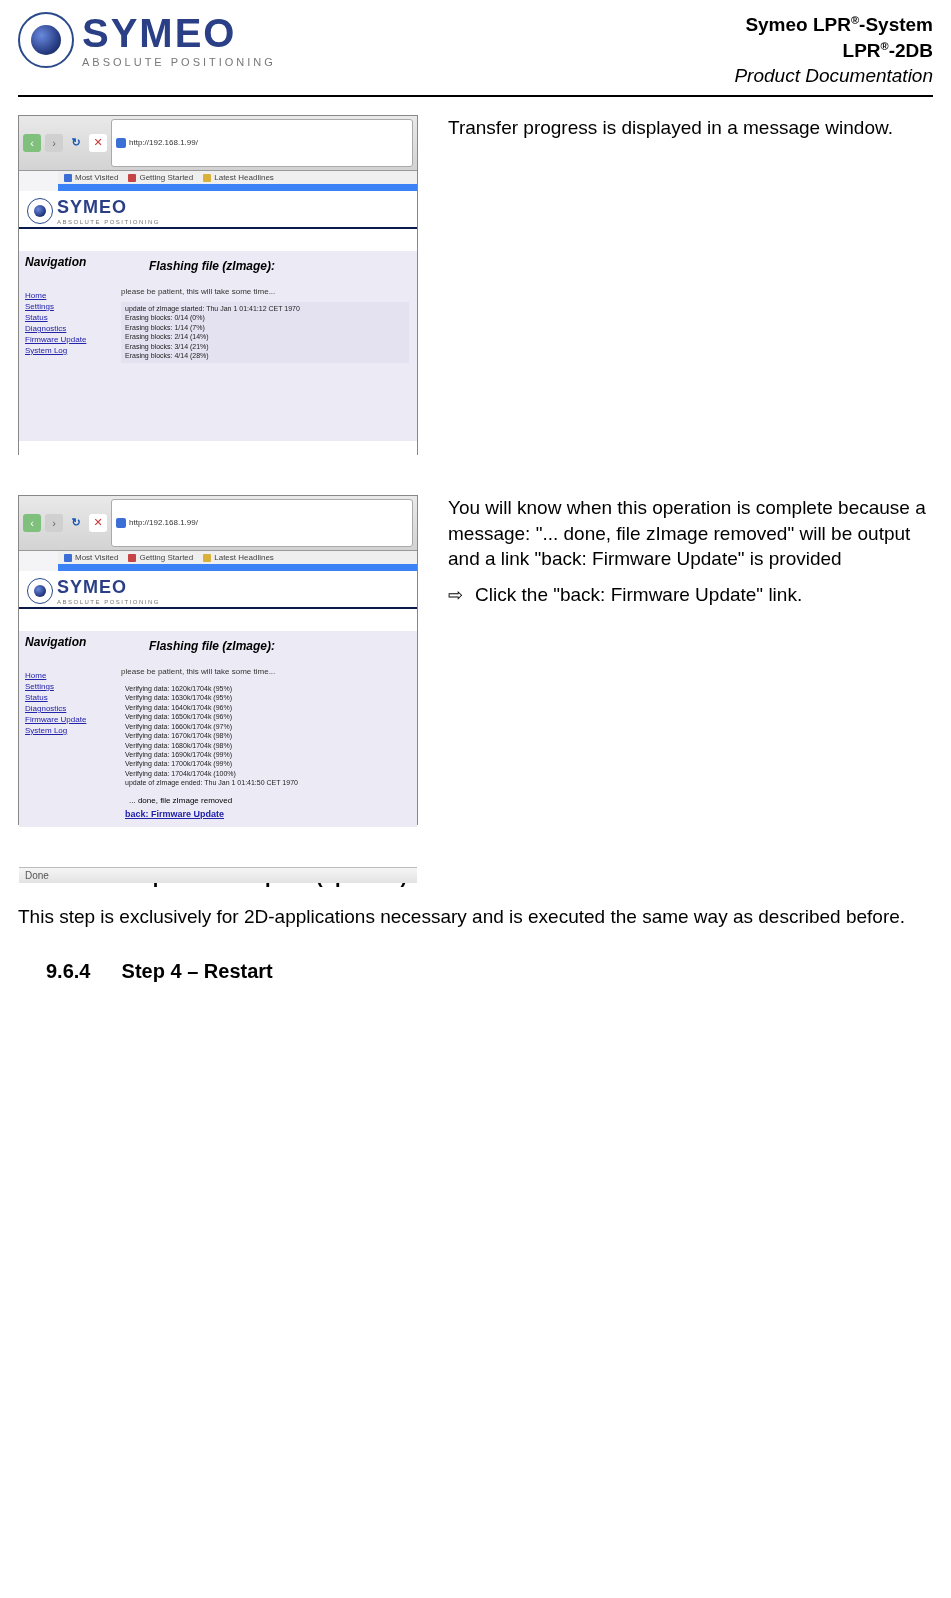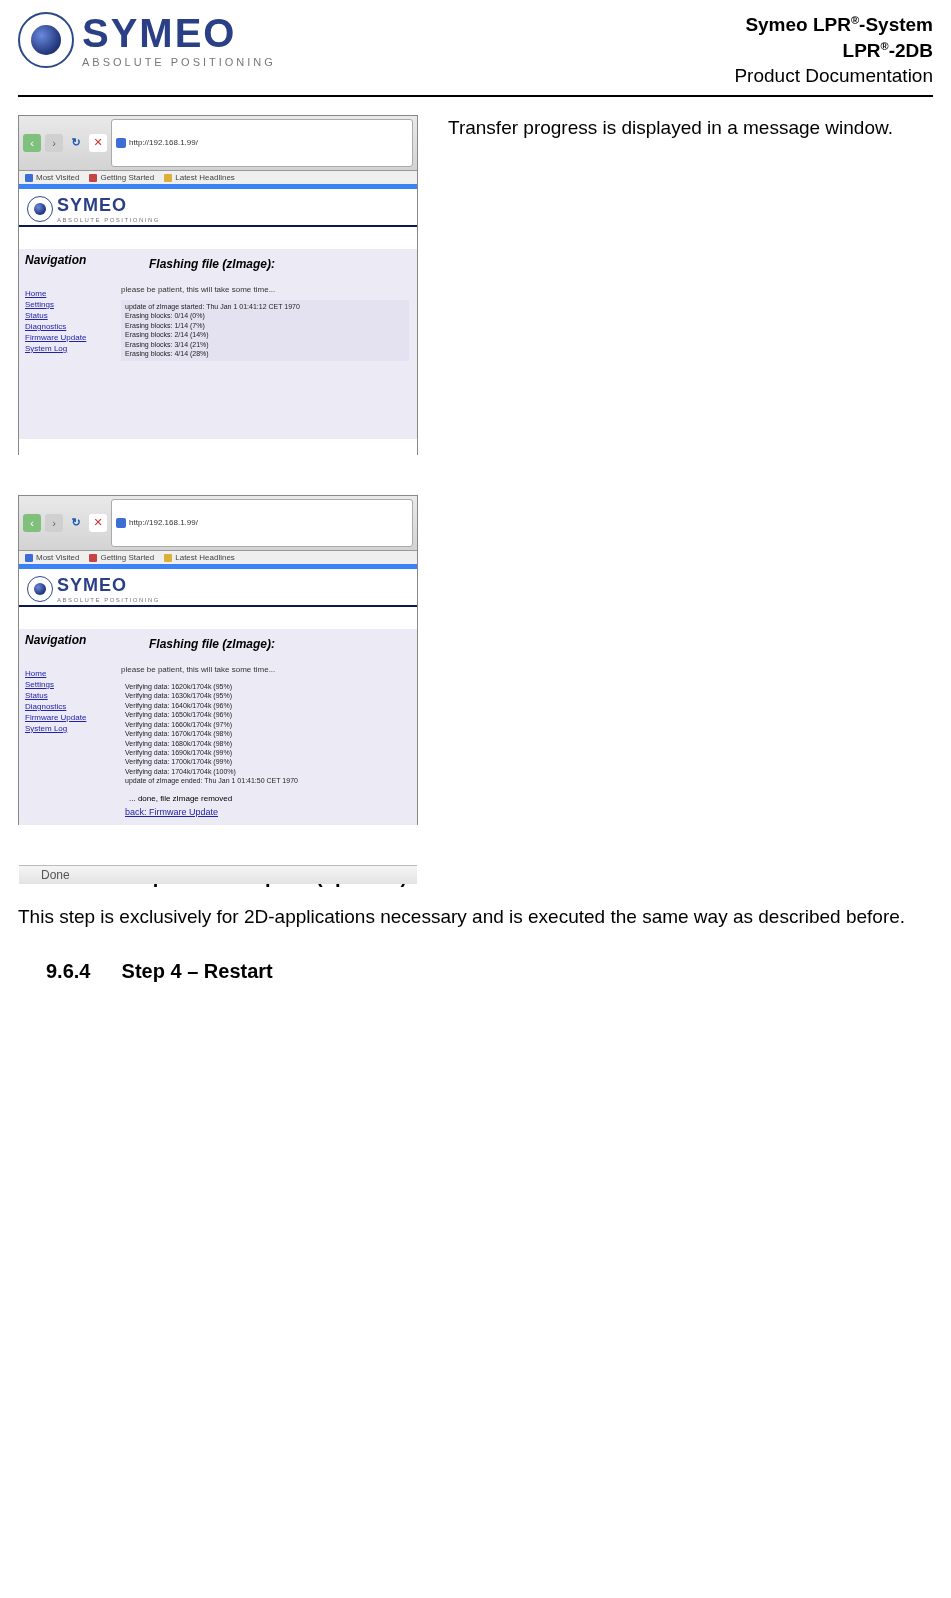--- a/index.html
+++ b/index.html
@@ -32,21 +32,21 @@
   .logo-inner {
     width: 30px; height: 30px; border-radius: 50%;
     background: radial-gradient(circle at 35% 35%, #6a8adf 0%, #2a3f86 60%, #0a1a4a 100%);
   }
   .logo-text { display: flex; flex-direction: column; line-height: 1; }
   .logo-name { font-size: 40px; font-weight: bold; color: #2a3f86; letter-spacing: 2px; font-family: Arial, sans-serif; }
   .logo-tag { font-size: 11px; color: #777; letter-spacing: 3px; margin-top: 4px; }
   .title-block { text-align: right; font-size: 19px; line-height: 1.35; }
   .title-block sup { font-size: 11px; }
   .title-line1, .title-line2 { font-weight: bold; }
-  .title-line3 { }
+  .title-line3 { font-style: italic; }
   .content { padding: 18px 0 0 0; }
   .row { display: flex; margin-bottom: 40px; }
   .screenshot {
     width: 400px; flex: 0 0 400px; background: #f4f4f6; border: 1px solid #888;
     box-sizing: border-box; margin-right: 30px; position: relative;
   }
   .browser-bar {
     background: linear-gradient(#e9e9e9,#d3d3d3);
     border-bottom: 1px solid #999; padding: 3px 4px;
     display: flex; align-items: center; gap: 4px;
@@ -61,23 +61,23 @@
   .btn-stop { background: #fff; color: #c33; }
   .addr {
     flex: 1; background: #fff; border: 1px solid #aaa; border-radius: 3px;
     font-size: 8px; padding: 18px 4px; color: #333;
     display: flex; align-items: center; gap: 3px;
   }
   .addr::before {
     content: ""; width: 10px; height: 10px; background: #3b6fd6; border-radius: 2px; display: inline-block;
   }
   .bookmark-bar {
-    background: #efefef; border-bottom: 5px solid #3b82f6;
+    background: #efefef; border-bottom: 7px solid #3b82f6;
     font-size: 8px; color: #444; padding: 2px 6px;
-    display: flex; gap: 10px;
+    display: flex; gap: 10px; margin-left: 39px;
   }
   .bookmark-bar span::before {
     content: ""; display: inline-block; width: 8px; height: 8px; margin-right: 3px;
     background: #d9b13a; border-radius: 1px; vertical-align: middle;
   }
   .bookmark-bar span.mv::before { background: #3b6fd6; }
   .bookmark-bar span.gs::before { background: #c64444; }
   .inner-logo {
     display: flex; align-items: center; padding: 6px 8px 2px 8px; background: #fff;
     border-bottom: 2px solid #0a1a4a;
@@ -109,24 +109,24 @@
   .main-col { flex: 1; padding: 8px 8px 8px 0; }
   .main-head {
     font-weight: bold; font-style: italic; font-size: 12px; color: #000; margin-bottom: 14px; margin-left: 28px;
   }
   .main-note { font-size: 8px; color: #333; margin-bottom: 6px; }
   .log-box {
     font-size: 7px; color: #222; line-height: 1.35; padding: 2px 4px;
   }
   .log-box.bordered { background: #e4e1f0; border: 0; }
   .done-line { font-size: 8px; margin: 6px 0 4px 8px; }
-  .back-link { font-size: 9px; color: #2222aa; text-decoration: underline; font-weight: normal; margin-left: 4px; }
+  .back-link { font-size: 9px; color: #2222aa; text-decoration: underline; font-weight: bold; margin-left: 4px; }
   .status-bar {
     background: linear-gradient(#f5f5f5,#e3e3e3); border-top: 1px solid #bbb;
-    font-size: 12px; color: #555; padding: 2px 22px;
+    font-size: 10px; color: #555; padding: 2px 6px;
   }
   .side-text { font-size: 19px; line-height: 1.35; flex: 1; }
   .side-text p { margin: 0 0 10px 0; }
   .arrow-item { display: flex; align-items: flex-start; }
   .arrow-item .arrow { font-size: 18px; margin-right: 12px; margin-top: 1px; }
   h3.section {
     font-size: 20px; font-weight: bold; margin: 30px 0 16px 0;
   }
   h3.section .num { display: inline-block; width: 70px; margin-left: 28px; }
   p.body { font-size: 19px; line-height: 1.35; margin: 0 0 14px 0; }
@@ -272,20 +272,27 @@
               <div>Verifying data: 1704k/1704k (100%)</div>
               <div>update of zImage ended: Thu Jan 1 01:41:50 CET 1970</div>
             </div>
             <div class="done-line">... done, file zImage removed</div>
             <div class="back-link">back: Firmware Update</div>
           </div>
         </div>
         <div class="white-fill" style="height:40px;background:#fff;"></div>
         <div class="status-bar">Done</div>
       </div>
+      <div class="side-text">
+        <p>You will know when this operation is complete because a message: "...  done, file zImage removed" will be output and a link "back: Firmware Update" is provided</p>
+        <div class="arrow-item">
+          <span class="arrow">⇨</span>
+          <span>Click the "back: Firmware Update" link.</span>
+        </div>
+      </div>
     </div>
 
     <h3 class="section">
       <span class="num">9.6.3</span>
       <span>Step 3 – User space (optional)</span>
     </h3>
     <p class="body">This step is exclusively for 2D-applications necessary and is executed the same way as described before.</p>
 
     <h3 class="section">
       <span class="num">9.6.4</span>

